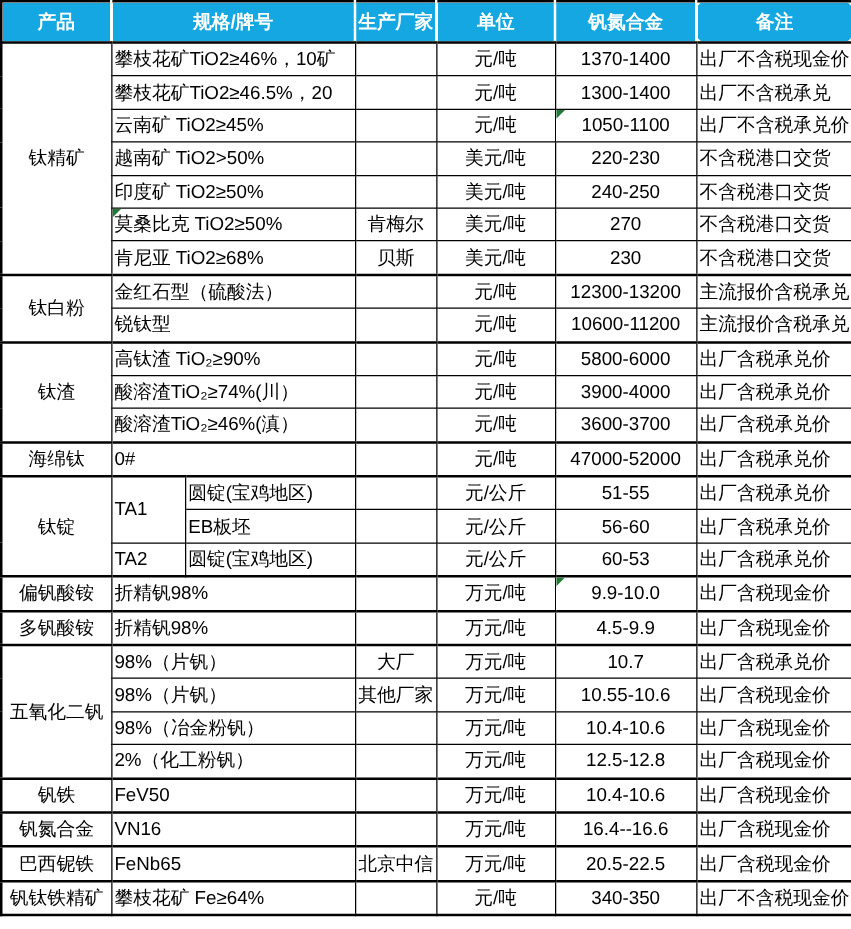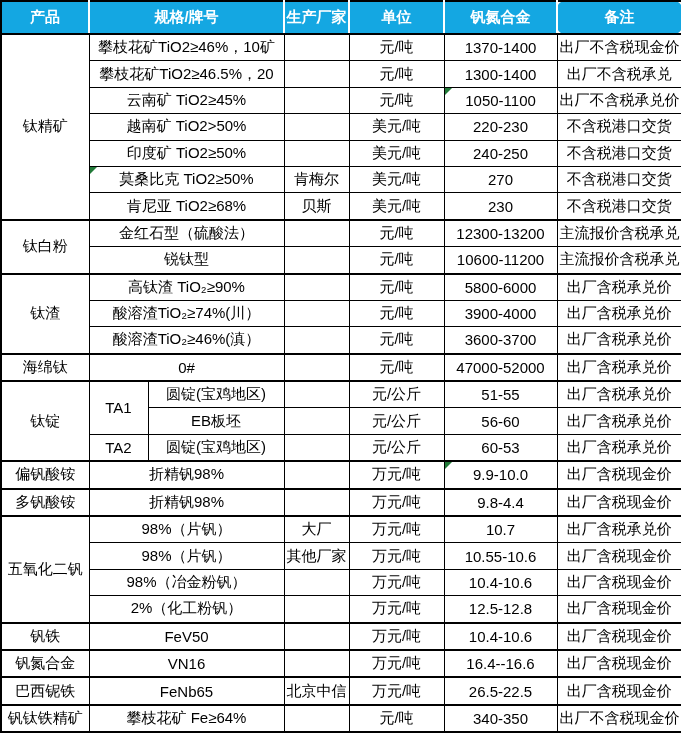--- a/index.html
+++ b/index.html
@@ -26,21 +26,21 @@
   .price-table th:first-child{border-left-color:var(--grid);}
   .price-table th:last-child{border-right-color:var(--grid);border-radius:8px;}
   .price-table td{
     border:1px solid var(--grid);
     font-size:15px;height:25.4px;padding:0 2px;
     white-space:nowrap;overflow:hidden;vertical-align:middle;
     background:var(--cell-bg);
   }
   tr.gt > td{border-top-width:2px;}
   td.c{text-align:center;}
-  td.l{text-align:center;}
+  td.l{text-align:left;}
   td.rel{position:relative;}
   .tri{
     position:absolute;top:0;left:0;width:0;height:0;
     border-top:7px solid var(--flag);border-right:7px solid transparent;
   }
 </style>
 </head>
 <body>
 
 <table class="price-table">
@@ -189,21 +189,21 @@
       <td class="c"></td>
       <td class="c">万元/吨</td>
       <td class="c rel"><span class="tri"></span><span>9.9-10.0</span></td>
       <td class="l">出厂含税现金价</td>
     </tr>
     <tr class="gt">
       <td class="c">多钒酸铵</td>
       <td class="l" colspan="2">折精钒98%</td>
       <td class="c"></td>
       <td class="c">万元/吨</td>
-      <td class="c">9.8-4.4</td>
+      <td class="c">4.5-9.9</td>
       <td class="l">出厂含税现金价</td>
     </tr>
     <tr class="gt">
       <td class="c" rowspan="4">五氧化二钒</td>
       <td class="l" colspan="2">98%（片钒）</td>
       <td class="c">大厂</td>
       <td class="c">万元/吨</td>
       <td class="c">10.7</td>
       <td class="l">出厂含税承兑价</td>
     </tr>
@@ -242,21 +242,21 @@
       <td class="c"></td>
       <td class="c">万元/吨</td>
       <td class="c">16.4--16.6</td>
       <td class="l">出厂含税现金价</td>
     </tr>
     <tr class="gt">
       <td class="c">巴西铌铁</td>
       <td class="l" colspan="2">FeNb65</td>
       <td class="c">北京中信</td>
       <td class="c">万元/吨</td>
-      <td class="c">26.5-22.5</td>
+      <td class="c">20.5-22.5</td>
       <td class="l">出厂含税现金价</td>
     </tr>
     <tr class="gt">
       <td class="c">钒钛铁精矿</td>
       <td class="l" colspan="2">攀枝花矿 Fe≥64%</td>
       <td class="c"></td>
       <td class="c">元/吨</td>
       <td class="c">340-350</td>
       <td class="l">出厂不含税现金价</td>
     </tr>

